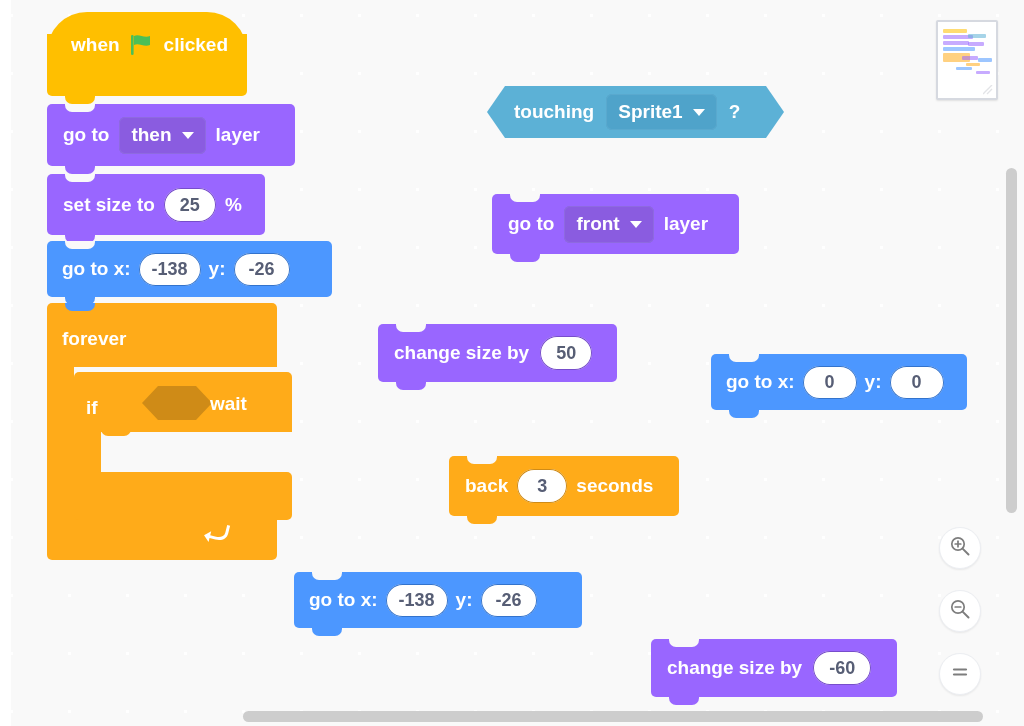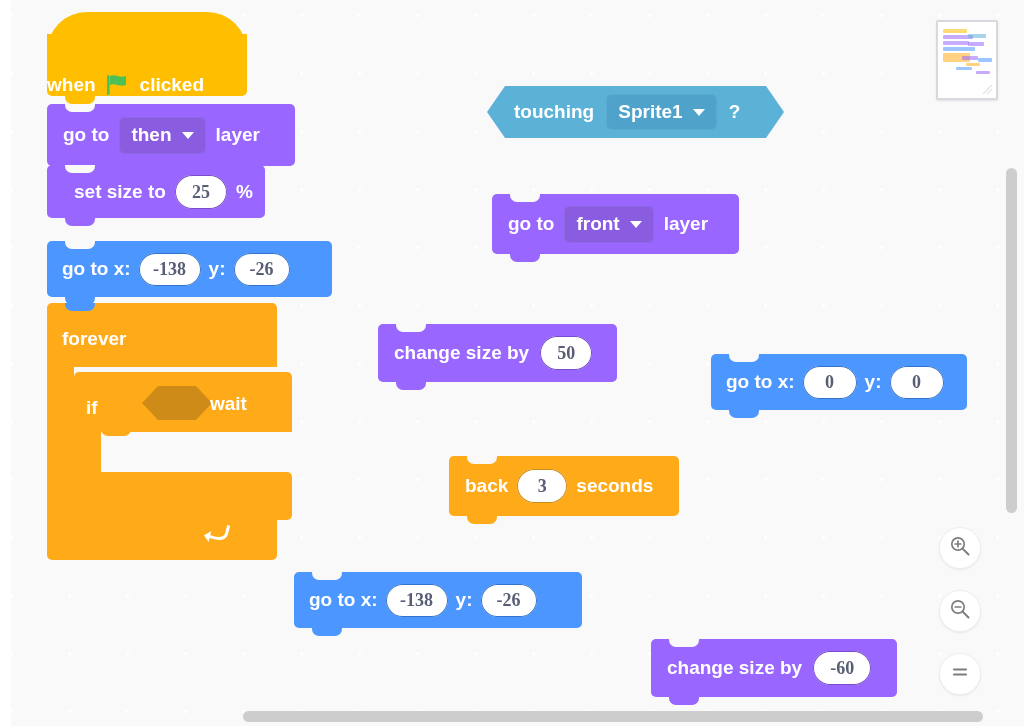--- a/index.html
+++ b/index.html
@@ -95,39 +95,38 @@
   .hat-body {
     position: absolute;
     left: 0; top: 0;
     width: 100%; height: 100%;
     border-radius: 0 0 5px 5px;
   }
   .hat-content {
     position: relative;
     z-index: 3;
     display: flex;
-    align-items: flex-end;
+    align-items: flex-start;
     height: 100%;
-    padding-left: 0;
+    padding-left: 24px;
   }
 
   
   .oval {
     background: #ffffff;
     color: #575e75;
     border-radius: 999px;
     font-size: 18px;
     font-weight: bold;
     text-align: center;
     display: inline-flex;
     align-items: center;
     justify-content: center;
     box-sizing: border-box;
     line-height: 1;
-    font-family: Liberation Serif, serif;
   }
   .oval.on-looks  { box-shadow: inset 0 0 0 1px #774DCB; }
   .oval.on-motion { box-shadow: inset 0 0 0 1px #3373CC; }
   .oval.on-control{ box-shadow: inset 0 0 0 1px #CF8B17; }
 
   
   .ddpill {
     border-radius: 6px;
     display: inline-flex;
     align-items: center;
@@ -259,21 +258,21 @@
     <div class="notch-top" style="background:#f9f9f9;"></div>
     <div class="notch-bot n-looks"></div>
     <span class="lbl">go to</span>
     <span class="ddpill dd-looks" style="height:37px; margin:0 10px;">
       <span>then</span>
       <span class="caret"></span>
     </span>
     <span class="lbl">layer</span>
   </div>
 
-  <div class="blk stackblk c-looks" style="left:47px; top:165px; width:218px; height:53px; padding-left:27px;">
+  <div class="blk stackblk c-looks" style="left:47px; top:174px; width:218px; height:61px; padding-left:16px;">
     <div class="notch-top" style="background:#f9f9f9;"></div>
     <div class="notch-bot n-looks"></div>
     <span class="lbl">set size to</span>
     <span class="oval on-looks" style="min-width:52px;height:34px;margin:0 9px;padding:0 8px;">25</span>
     <span class="lbl">%</span>
   </div>
 
   <div class="blk stackblk c-motion" style="left:47px; top:241px; width:285px; height:56px; padding-left:15px;">
     <div class="notch-top" style="background:#f9f9f9;"></div>
     <div class="notch-bot n-motion"></div>

